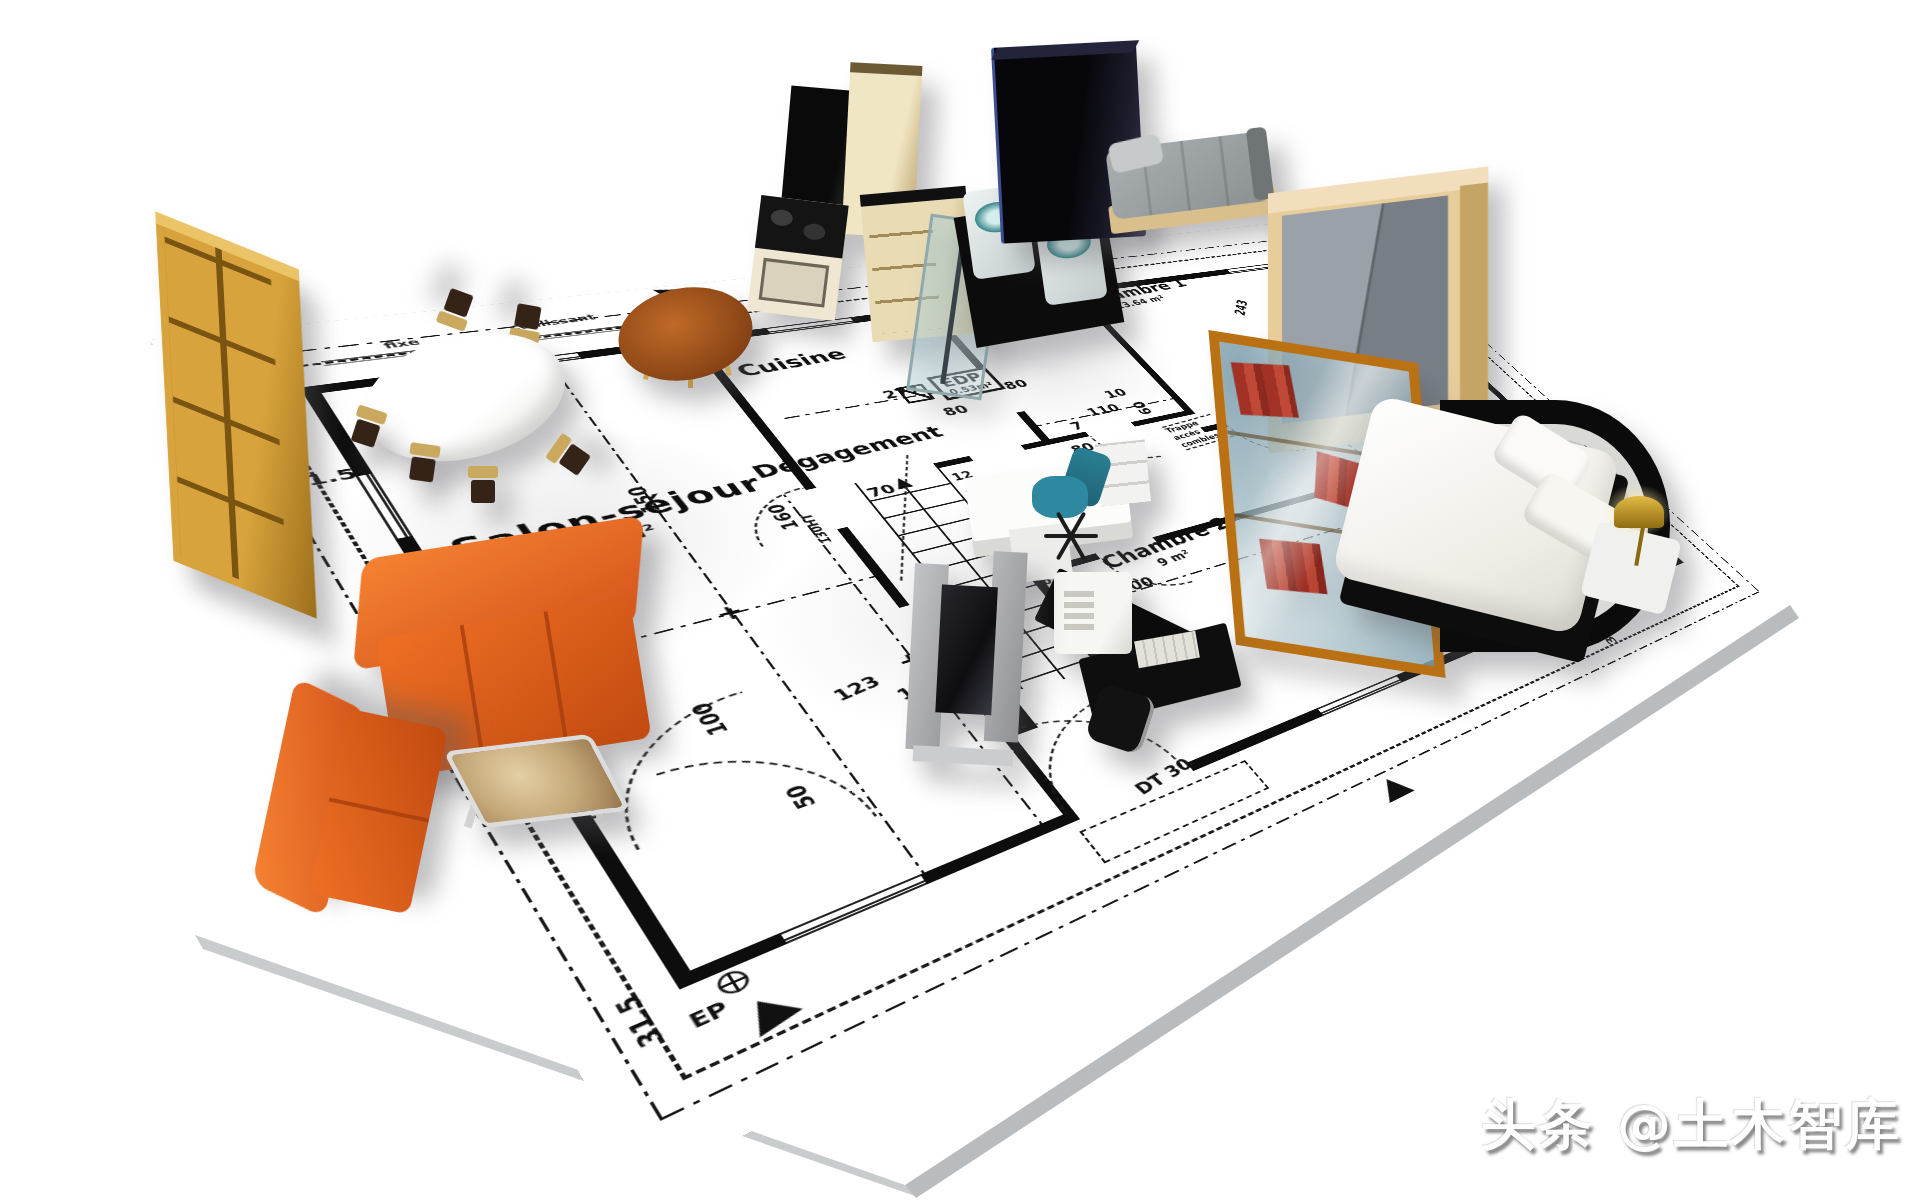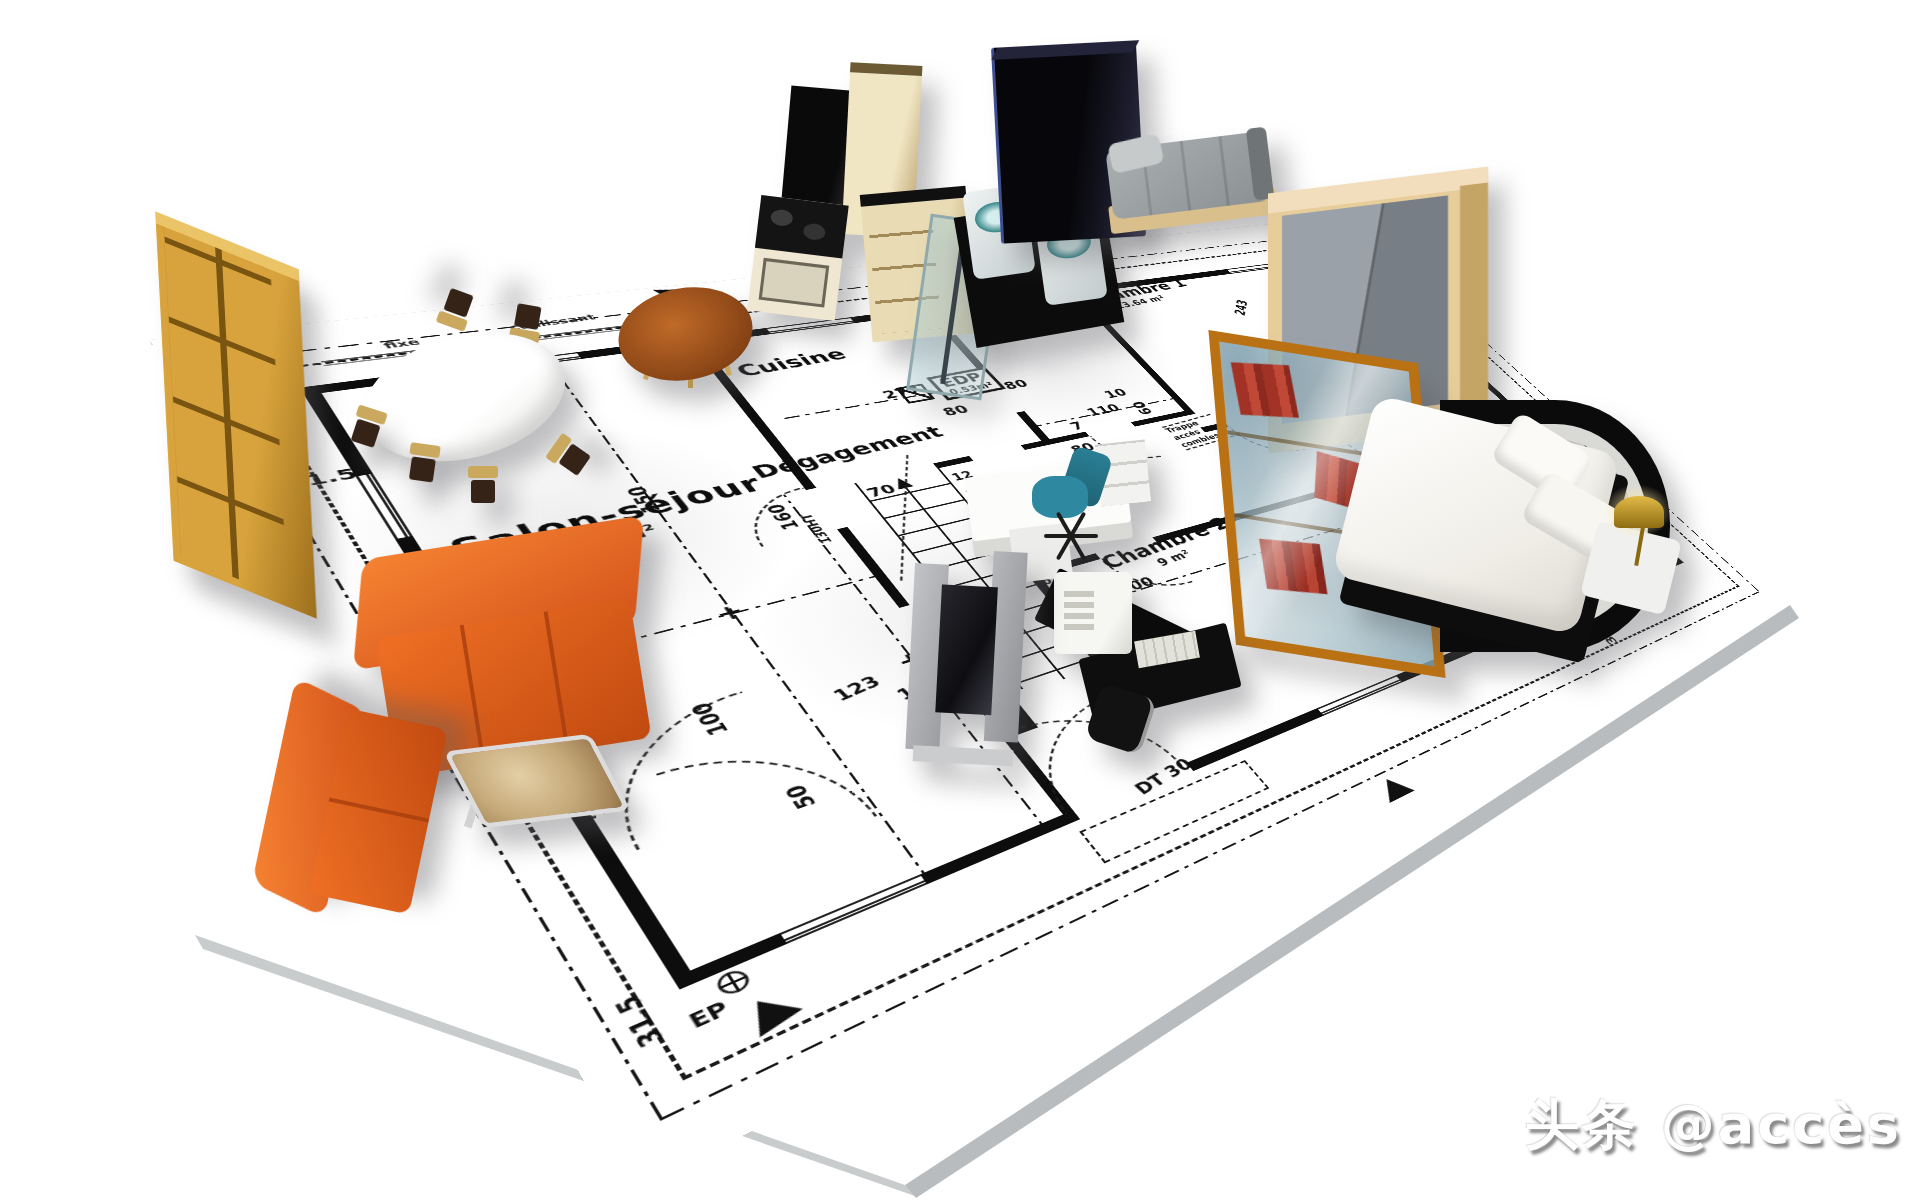--- a/index.html
+++ b/index.html
@@ -402,14 +402,14 @@
       <div class="cl" style="left:50%"></div>
     </div>
   </div>
 
   <div class="furn" style="left:462px;top:736px;width:160px;height:104px">
     <div style="left:6px;top:64px;width:8px;height:28px;background:#d2d2d2;transform:rotate(18deg)"></div>
     <div style="left:132px;top:58px;width:8px;height:28px;background:#c6c6c6;transform:rotate(-14deg)"></div>
     <div style="left:0;top:0;width:150px;height:90px;border:5px solid #dcdcdc;border-radius:10px;transform:matrix(0.98,-0.12,0.45,0.85,0,0);background:radial-gradient(circle at 40% 40%,#e3cfa5,#c4a878 55%,#a8885c 85%,#93744a)"></div>
   </div>
 
-  <div class="wm">头条 @accès</div>
+  <div class="wm">头条 @土木智库</div>
 </div>
 
 </body></html>

